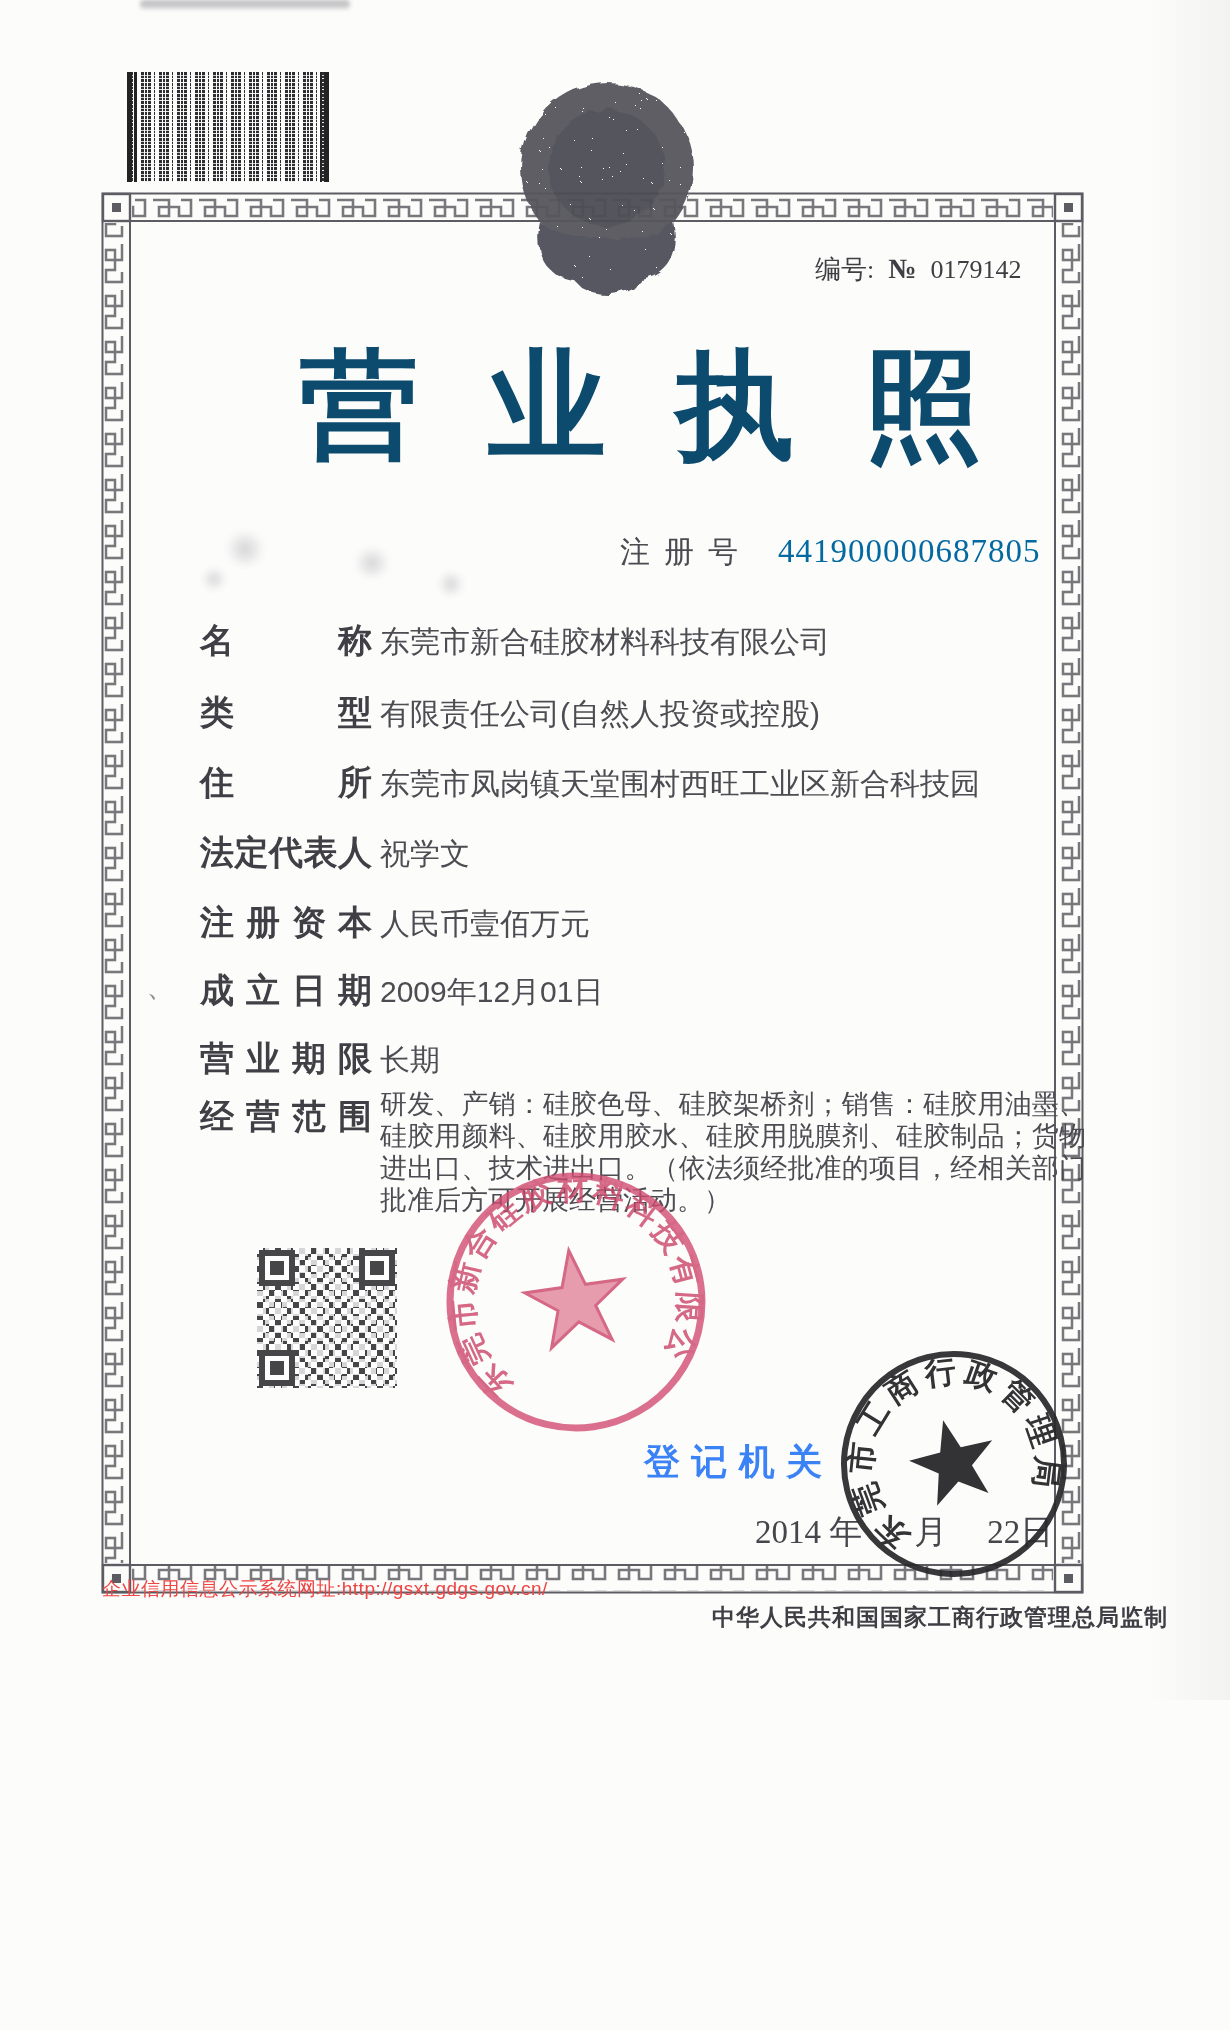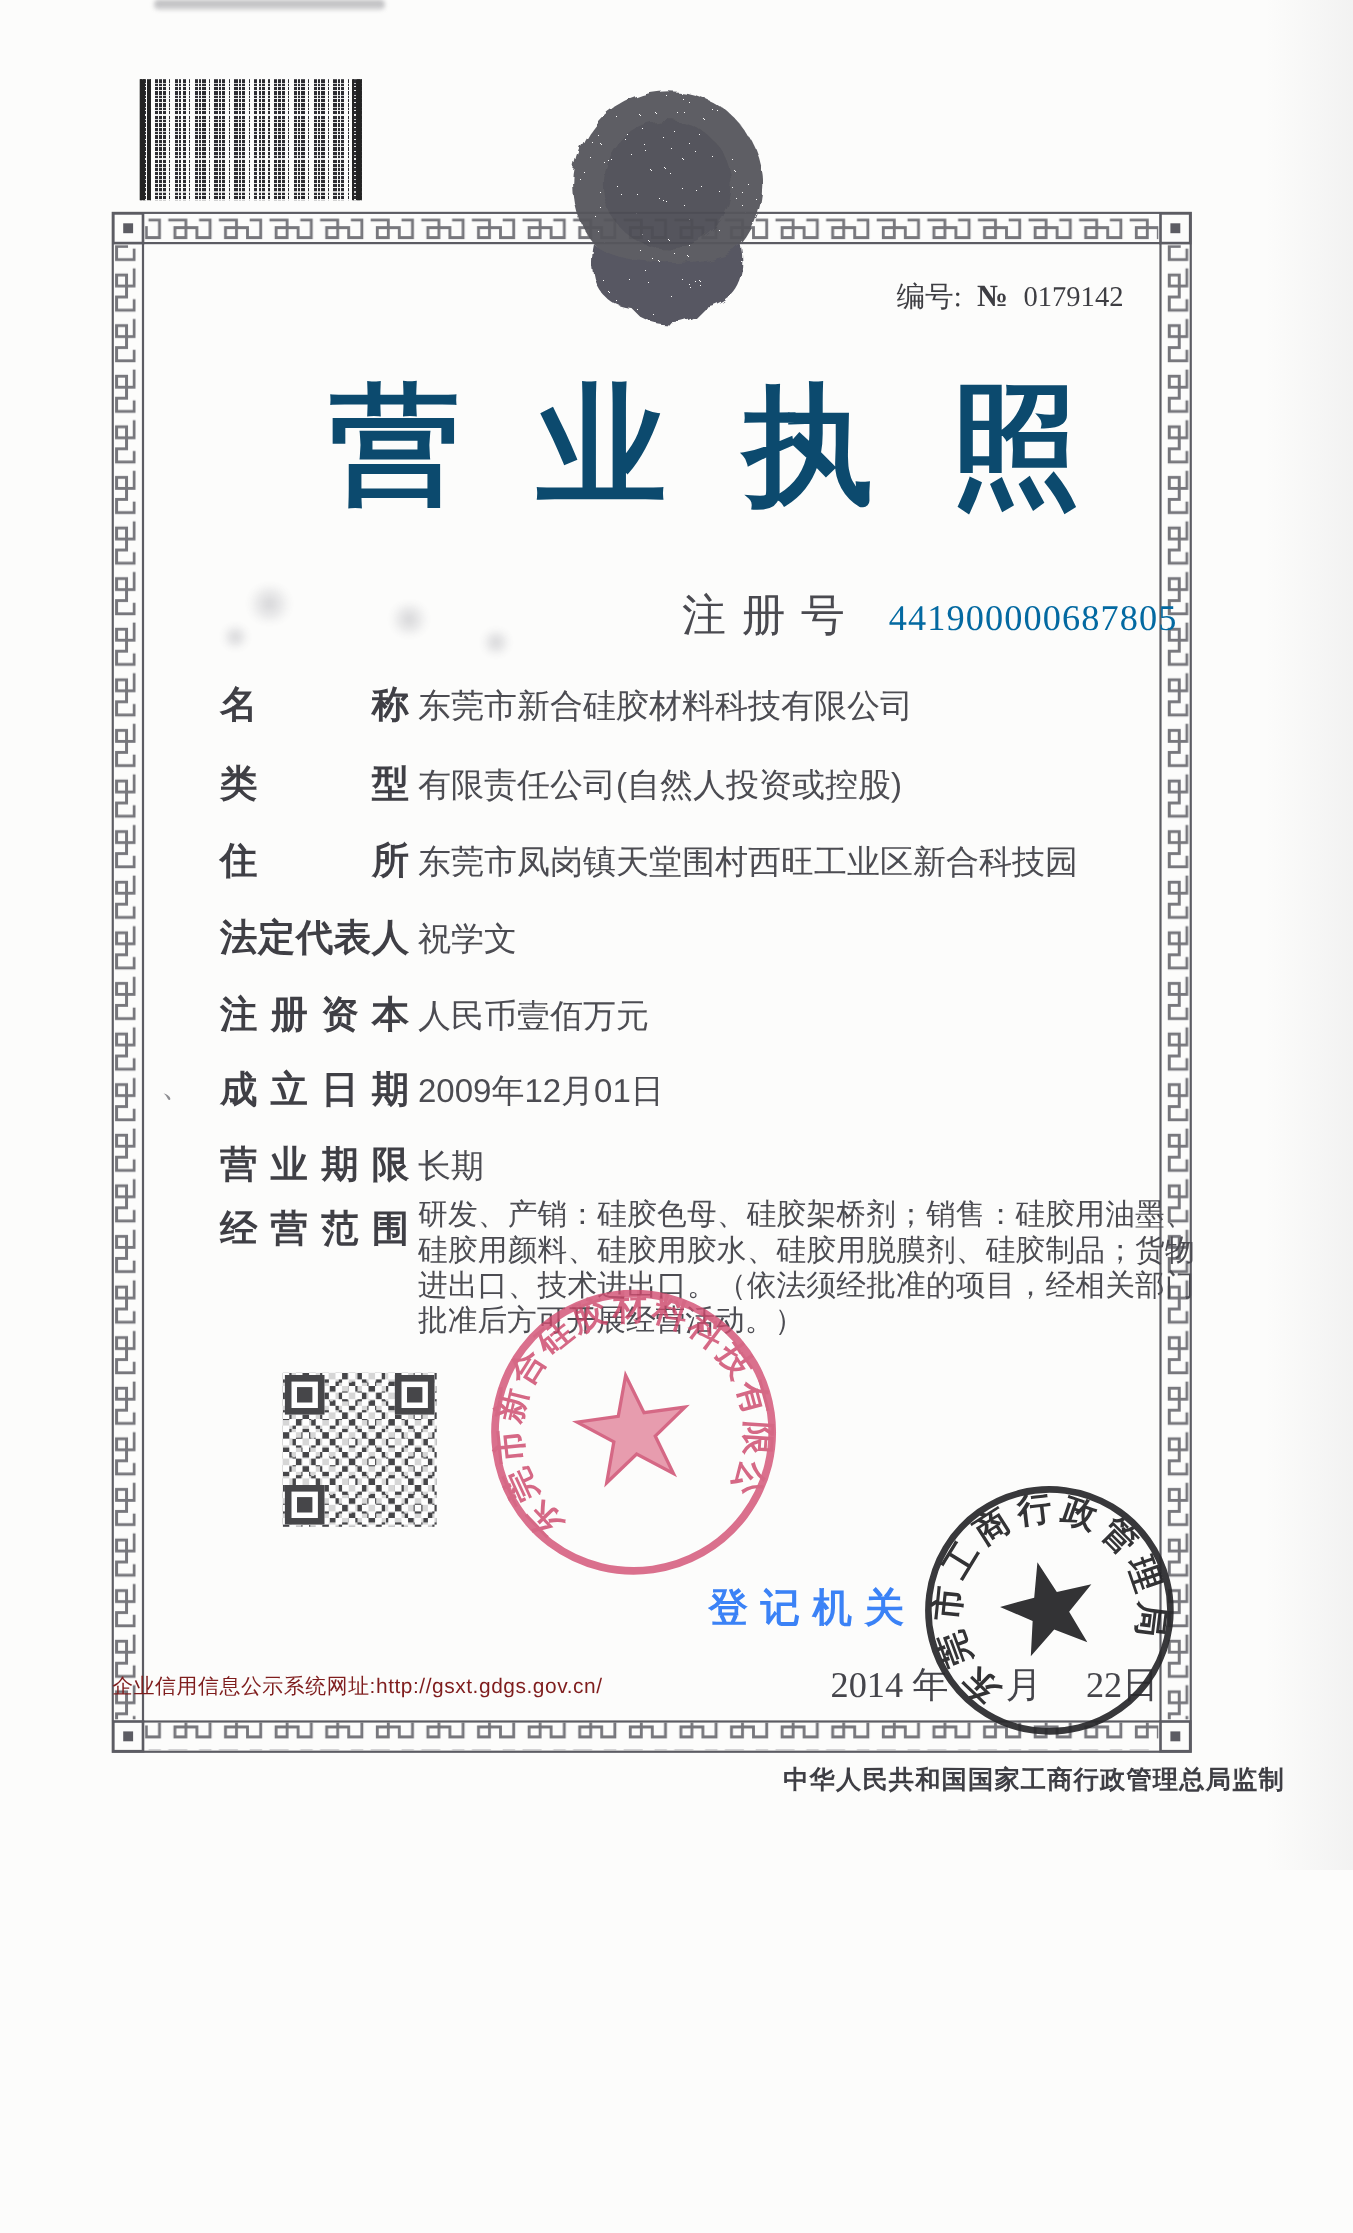--- a/index.html
+++ b/index.html
@@ -38,21 +38,21 @@
   .frame{left:101px;top:192px;z-index:2;}
 
   
   .serial{left:815px;top:252px;width:250px;z-index:5;font-size:26px;color:#3e3e43;
     font-family:"Liberation Serif", serif;display:flex;gap:14px;align-items:baseline;}
   .serial .no-pre{font-weight:700;font-size:28px;}
   .license-title{left:230px;top:338px;width:740px;margin:0;z-index:5;text-align:center;
     font-size:118px;line-height:1.15;font-weight:900;color:#0c4a6e;
     letter-spacing:70px;padding-left:70px;box-sizing:border-box;white-space:nowrap;}
   .regline{left:620px;top:532px;z-index:5;display:flex;align-items:baseline;gap:26px;}
-  .regline .reg-label{font-size:40px;letter-spacing:14px;color:#4a4a50;font-weight:500;}
+  .regline .reg-label{font-size:30px;letter-spacing:14px;color:#4a4a50;font-weight:500;}
   .regline .reg-num{font-size:33px;font-family:"Liberation Serif", serif;color:#0369a1;letter-spacing:1px;}
 
   
   .row{position:absolute;left:200px;z-index:5;}
   .flabel{display:inline-block;width:172px;font-size:34px;font-weight:700;color:#3f3f45;
     text-align:justify;text-align-last:justify;vertical-align:top;}
   .fvalue{position:absolute;left:180px;top:4px;width:700px;font-size:30px;color:#4c4c52;white-space:nowrap;}
   .row-scope .fvalue{font-size:27px;line-height:32px;white-space:normal;top:-6px;width:706px;
     text-align:justify;}
 
@@ -72,21 +72,21 @@
   .seal-black{left:834px;top:1344px;z-index:7;opacity:.92;transform:rotate(-14deg);}
 
   
   .registrar{left:620px;top:1438px;width:178px;z-index:5;font-size:36px;font-weight:700;color:#3b82f6;
     text-align:justify;text-align-last:justify;margin-left:24px;}
   .dateline{left:755px;top:1490px;z-index:5;font-size:33px;color:#45454b;display:flex;
     font-family:"Liberation Serif", serif;margin-top:20px;}
   .dateline .dm{margin-left:52px;} .dateline .dd{margin-left:40px;}
 
   
-  .footer-left{left:102px;top:1520px;z-index:5;font-size:19px;color:#7f1d1d;letter-spacing:.5px;}
+  .footer-left{left:102px;top:1576px;z-index:5;font-size:19px;color:#ef4444;letter-spacing:.5px;}
   .footer-right{left:712px;top:1602px;z-index:5;font-size:23px;font-weight:600;color:#3e3e44;letter-spacing:1px;}
 </style>
 </head>
 <body>
 
 <div class="abs top-smudge"></div>
 <div class="abs right-shade"></div>
 <div class="abs ghost g1"></div>
 <div class="abs ghost g2"></div>
 <div class="abs ghost g3"></div>

